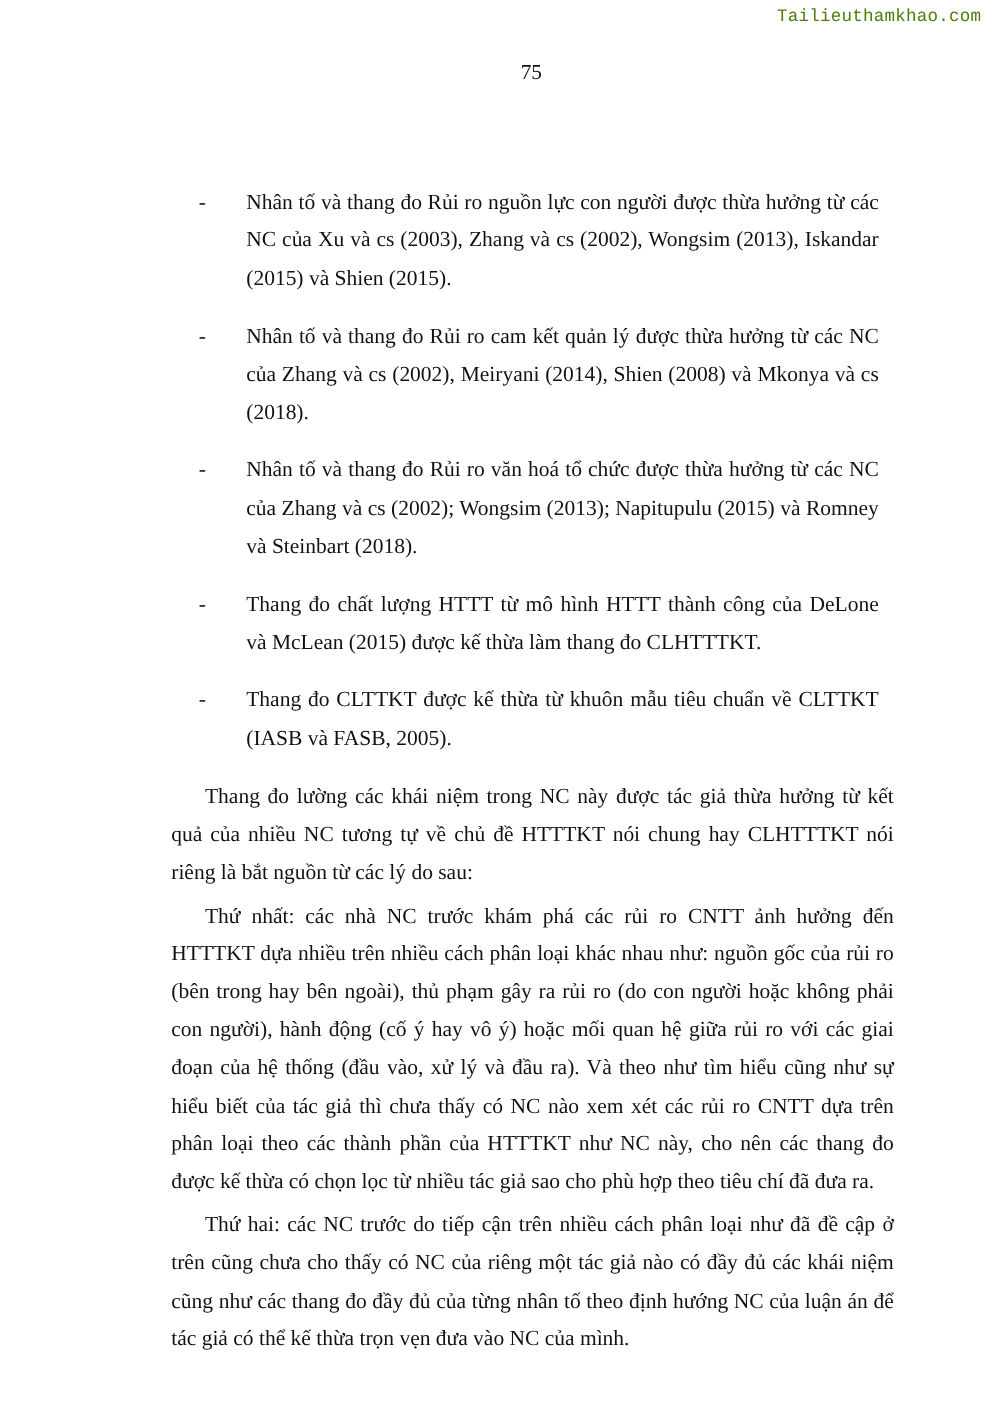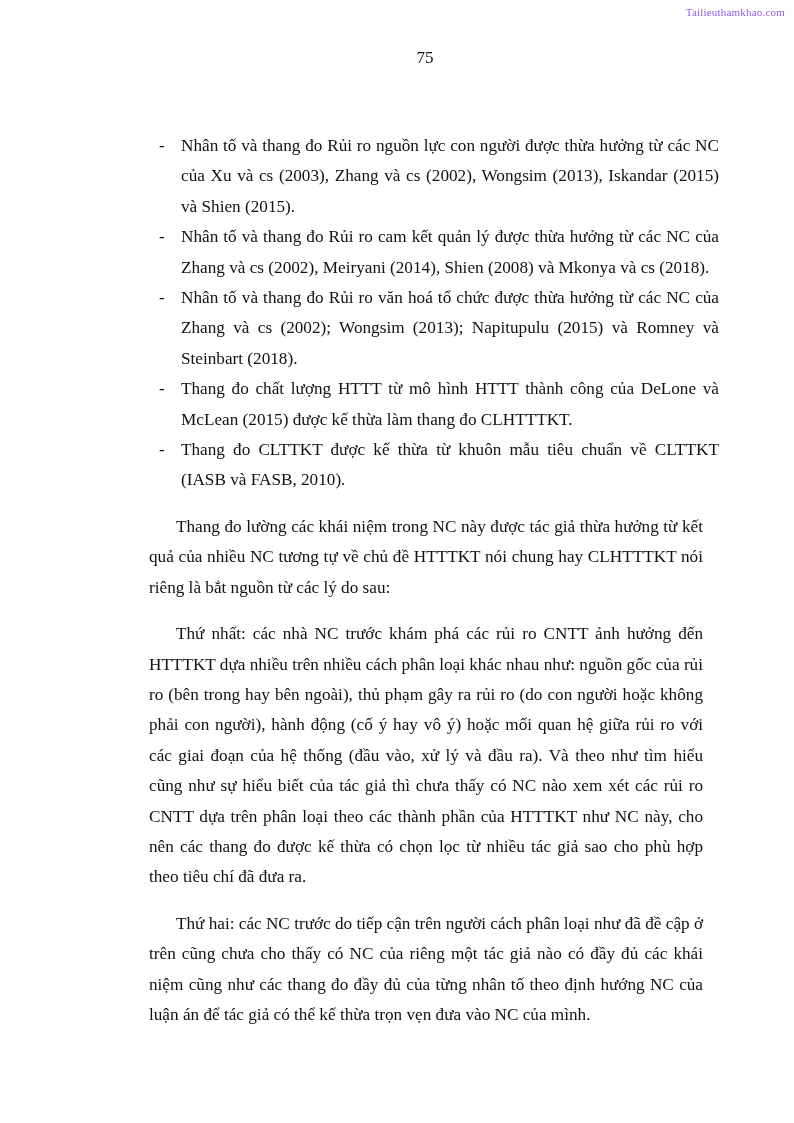--- a/index.html
+++ b/index.html
@@ -1,25 +1,25 @@
 <!DOCTYPE html>
 <html><head>
 <meta charset="utf-8">
 <style>
   html, body { margin: 0; padding: 0; background: #ffffff; }
   body { width: 794px; height: 1123px; position: relative; overflow: hidden;
          font-family: "Liberation Serif", "DejaVu Serif", serif; color: #111; }
-  .watermark { position: absolute; top: 6px; right: 9px; font-family: Liberation Serif, serif;
-               font-size: 11px; color: #8b5cf6; letter-spacing: 0.2px; }
+  .watermark { position: absolute; top: 6px; right: 9px; font-family: Liberation Mono, monospace;
+               font-size: 14px; color: #4d7c0f; letter-spacing: 0.2px; }
   .page-number { position: absolute; top: 48px; left: 0; width: 850px; text-align: center; font-size: 17px; }
   .content { position: absolute; top: 131px; left: 133px; width: 586px; font-size: 17.2px; line-height: 30.4px; }
   .bullet { position: relative; padding-left: 48px; text-align: justify; }
   .bullet .dash { position: absolute; left: 26px; top: 0; }
-  .para { text-indent: 27px; text-align: justify; margin: 16px; }
-  .bullet p { margin: 0; }
+  .para { text-indent: 27px; text-align: justify; margin: 4px; }
+  .bullet p { margin: 16px; }
 </style>
 </head>
 <body>
 
 <div class="watermark">Tailieuthamkhao.com</div>
 <div class="page-number">75</div>
 
 <div class="content">
   <div class="bullet">
     <span class="dash">-</span>
@@ -32,19 +32,19 @@
   <div class="bullet">
     <span class="dash">-</span>
     <p>Nhân tố và thang đo Rủi ro văn hoá tổ chức được thừa hưởng từ các NC của Zhang và cs (2002); Wongsim (2013); Napitupulu (2015) và Romney và Steinbart (2018).</p>
   </div>
   <div class="bullet">
     <span class="dash">-</span>
     <p>Thang đo chất lượng HTTT từ mô hình HTTT thành công của DeLone và McLean (2015) được kế thừa làm thang đo CLHTTTKT.</p>
   </div>
   <div class="bullet">
     <span class="dash">-</span>
-    <p>Thang đo CLTTKT được kế thừa từ khuôn mẫu tiêu chuẩn về CLTTKT (IASB và FASB, 2010).</p>
+    <p>Thang đo CLTTKT được kế thừa từ khuôn mẫu tiêu chuẩn về CLTTKT (IASB và FASB, 2005).</p>
   </div>
 
   <p class="para">Thang đo lường các khái niệm trong NC này được tác giả thừa hưởng từ kết quả của nhiều NC tương tự về chủ đề HTTTKT nói chung hay CLHTTTKT nói riêng là bắt nguồn từ các lý do sau:</p>
   <p class="para">Thứ nhất: các nhà NC trước khám phá các rủi ro CNTT ảnh hưởng đến HTTTKT dựa nhiều trên nhiều cách phân loại khác nhau như: nguồn gốc của rủi ro (bên trong hay bên ngoài), thủ phạm gây ra rủi ro (do con người hoặc không phải con người), hành động (cố ý hay vô ý) hoặc mối quan hệ giữa rủi ro với các giai đoạn của hệ thống (đầu vào, xử lý và đầu ra). Và theo như tìm hiểu cũng như sự hiểu biết của tác giả thì chưa thấy có NC nào xem xét các rủi ro CNTT dựa trên phân loại theo các thành phần của HTTTKT như NC này, cho nên các thang đo được kế thừa có chọn lọc từ nhiều tác giả sao cho phù hợp theo tiêu chí đã đưa ra.</p>
-  <p class="para">Thứ hai: các NC trước do tiếp cận trên người cách phân loại như đã đề cập ở trên cũng chưa cho thấy có NC của riêng một tác giả nào có đầy đủ các khái niệm cũng như các thang đo đầy đủ của từng nhân tố theo định hướng NC của luận án để tác giả có thể kế thừa trọn vẹn đưa vào NC của mình.</p>
+  <p class="para">Thứ hai: các NC trước do tiếp cận trên nhiều cách phân loại như đã đề cập ở trên cũng chưa cho thấy có NC của riêng một tác giả nào có đầy đủ các khái niệm cũng như các thang đo đầy đủ của từng nhân tố theo định hướng NC của luận án để tác giả có thể kế thừa trọn vẹn đưa vào NC của mình.</p>
 </div>
 
 </body></html>

